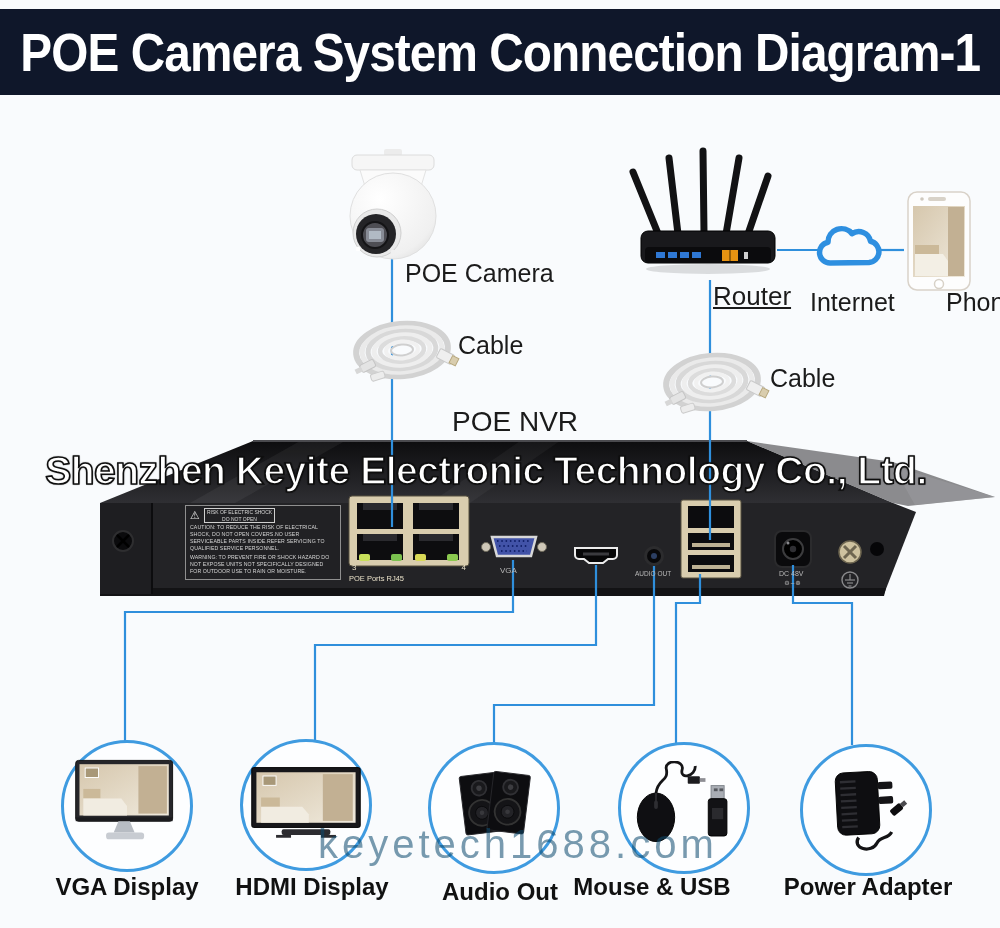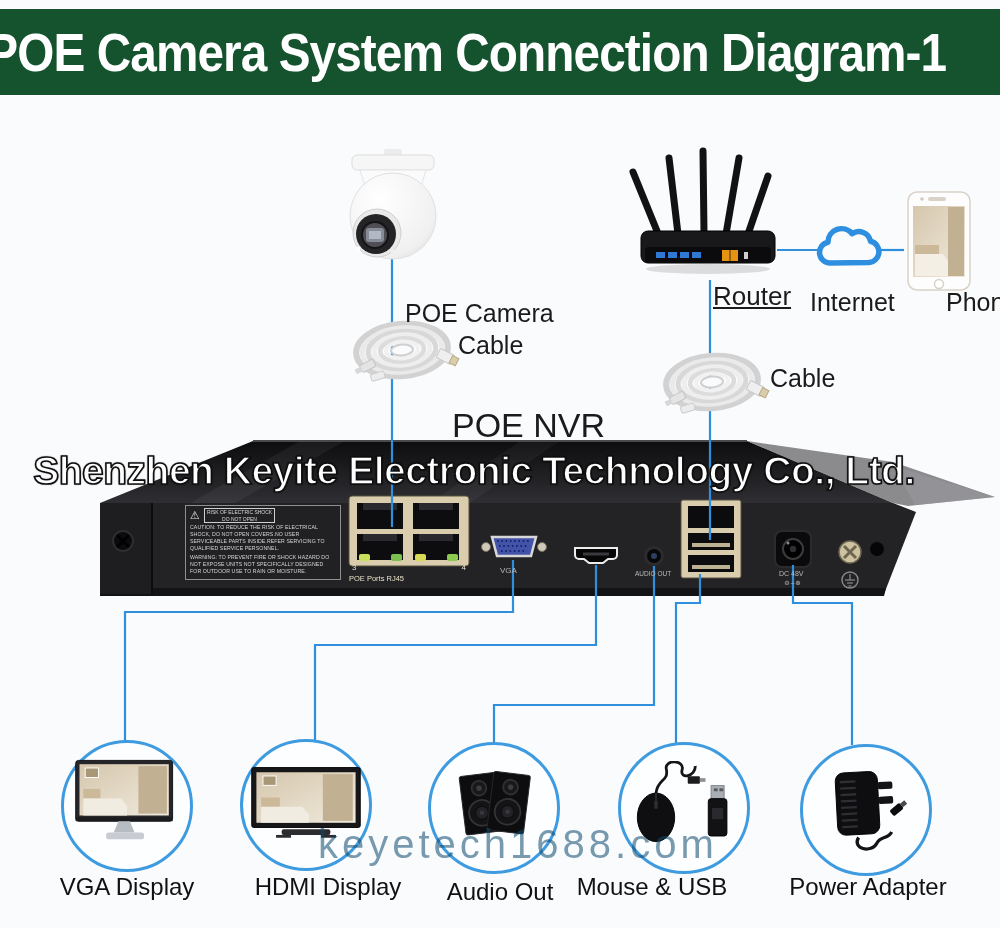--- a/index.html
+++ b/index.html
@@ -1,21 +1,21 @@
 <!DOCTYPE html>
 <html><head>
 <meta charset="utf-8">
 <style>
   html,body{margin:0;padding:0;background:#fff;}
   .canvas{position:relative;width:1000px;height:928px;background:#f9fbfd;overflow:hidden;
           font-family:"Liberation Sans","DejaVu Sans",sans-serif;}
   .abs-svg{position:absolute;left:0;top:0;pointer-events:none;}
   
-  .banner{position:absolute;left:0;top:9px;width:1000px;height:86px;background:#14532d;
-          display:flex;align-items:center;justify-content:flex-end;}
+  .banner{position:absolute;left:0;top:9px;width:1000px;height:86px;background:#0f172a;
+          display:flex;align-items:center;justify-content:center;}
   .banner h1{margin:0;color:#ffffff;font-size:53px;font-weight:bold;letter-spacing:-1px;
              transform:scaleX(.9);white-space:nowrap;}
   
   .lbl{position:absolute;color:#1b1b1b;font-size:25px;white-space:nowrap;}
   
   .warn-box{position:absolute;left:185px;top:505px;width:156px;height:75px;border:1px solid #8f8f8f;
             background:rgba(32,32,35,.55);box-sizing:border-box;padding:2px 4px;color:#d6d6d6;}
   .warn-head{display:flex;gap:4px;align-items:center;height:15px;margin-bottom:1px;}
   .warn-tri{font-size:11px;line-height:1;color:#e0e0e0;}
   .warn-risk{border:1px solid #cfcfcf;font-size:5px;line-height:1.3;text-align:center;
@@ -24,29 +24,29 @@
   .warn-p + .warn-p{margin-top:2px;}
   
   .port-lbl{position:absolute;color:#b9b9b9;font-size:8px;white-space:nowrap;}
   .poe-num-row{position:absolute;left:352px;top:563px;width:114px;display:flex;
                justify-content:space-between;font-size:8px;color:#e8e0c8;}
   .poe-ports-label{position:absolute;left:349px;top:574px;width:120px;text-align:left;
                    font-size:7.5px;color:#e8e0c8;}
   .dc-pol{position:absolute;left:775px;top:579px;width:36px;text-align:center;
           font-size:6.5px;color:#b9b9b9;letter-spacing:1px;}
   
-  .company-wm{position:absolute;left:0;top:449px;width:948px;text-align:center;z-index:8;
+  .company-wm{position:absolute;left:12px;top:449px;width:948px;text-align:center;z-index:8;
               font-size:39px;font-weight:bold;color:#ffffff;letter-spacing:-.5px;white-space:nowrap;
               -webkit-text-stroke:1.6px #0e0e0e;
               text-shadow:0 0 1px #000,0 0 2px #000;}
   
   .oc{position:absolute;width:132px;height:132px;border-radius:50%;border:3px solid #3f9be0;
       background:#fdfeff;box-sizing:border-box;display:flex;align-items:center;justify-content:center;z-index:5;}
   .oc-label{position:absolute;top:873px;width:220px;margin-left:-110px;text-align:center;
-            font-size:24px;color:#111;z-index:9;white-space:nowrap;}
+            font-size:24px;color:#111;z-index:9;white-space:nowrap;font-weight:bold;}
   
   .site-wm{position:absolute;left:318px;top:822px;font-size:40px;font-weight:normal;color:#0c4a6e;
            opacity:.55;letter-spacing:4px;z-index:6;white-space:nowrap;pointer-events:none;}
 </style>
 </head>
 <body>
 
 <div class="canvas">
 
   <svg class="abs-svg" width="1000" height="928" viewBox="0 0 1000 928">
@@ -223,27 +223,27 @@
       </g>
     <g>
         <use href="#coil" transform="translate(712,382) rotate(-5)"></use>
       </g>
   </svg>
 
   <div class="banner">
     <h1>POE Camera System Connection Diagram-1</h1>
   </div>
 
-  <div class="lbl" style="left:405px;top:259px;margin-top:40px;">POE Camera</div>
+  <div class="lbl" style="left:405px;top:259px;">POE Camera</div>
   <div class="lbl" style="left:458px;top:331px;">Cable</div>
   <div class="lbl" style="left:713px;top:281px;font-size:26px;text-decoration:underline;">Router</div>
   <div class="lbl" style="left:810px;top:288px;">Internet</div>
   <div class="lbl" style="left:913px;top:288px;margin-left:33px;">Phone</div>
   <div class="lbl" style="left:770px;top:364px;">Cable</div>
-  <div class="lbl" style="left:452px;top:406px;font-size:34px;">POE NVR</div>
+  <div class="lbl" style="left:452px;top:406px;font-size:28px;">POE NVR</div>
 
   <div class="warn-box">
     <div class="warn-head">
       <span class="warn-tri">⚠</span>
       <span class="warn-risk">
         <div>RISK OF ELECTRIC SHOCK</div>
         <div>DO NOT OPEN</div>
       </span>
     </div>
     <div class="warn-p">CAUTION: TO REDUCE THE RISK OF ELECTRICAL SHOCK, DO NOT OPEN COVERS.NO USER SERVICEABLE PARTS INSIDE.REFER SERVICING TO QUALIFIED SERVICE PERSONNEL.</div>
@@ -356,20 +356,20 @@
           <line x1="5" y1="52" x2="22" y2="52"></line>
             <line x1="5" y1="59" x2="22" y2="59"></line>
         </g>
         <rect x="46" y="12" width="16" height="8" rx="2" fill="#141417"></rect>
         <rect x="46" y="28" width="16" height="8" rx="2" fill="#141417"></rect>
       </g>
     </svg>
   </div>
 
   <div class="oc-label" style="left:127px;">VGA Display</div>
-  <div class="oc-label" style="left:328px;">HDMI Display</div>
+  <div class="oc-label" style="left:312px;">HDMI Display</div>
   <div class="oc-label" style="left:500px;top:878px;">Audio Out</div>
   <div class="oc-label" style="left:652px;">Mouse &amp; USB</div>
   <div class="oc-label" style="left:868px;">Power Adapter</div>
 
   <div class="site-wm">keyetech1688.com</div>
 
 </div>
 
 </body></html>

